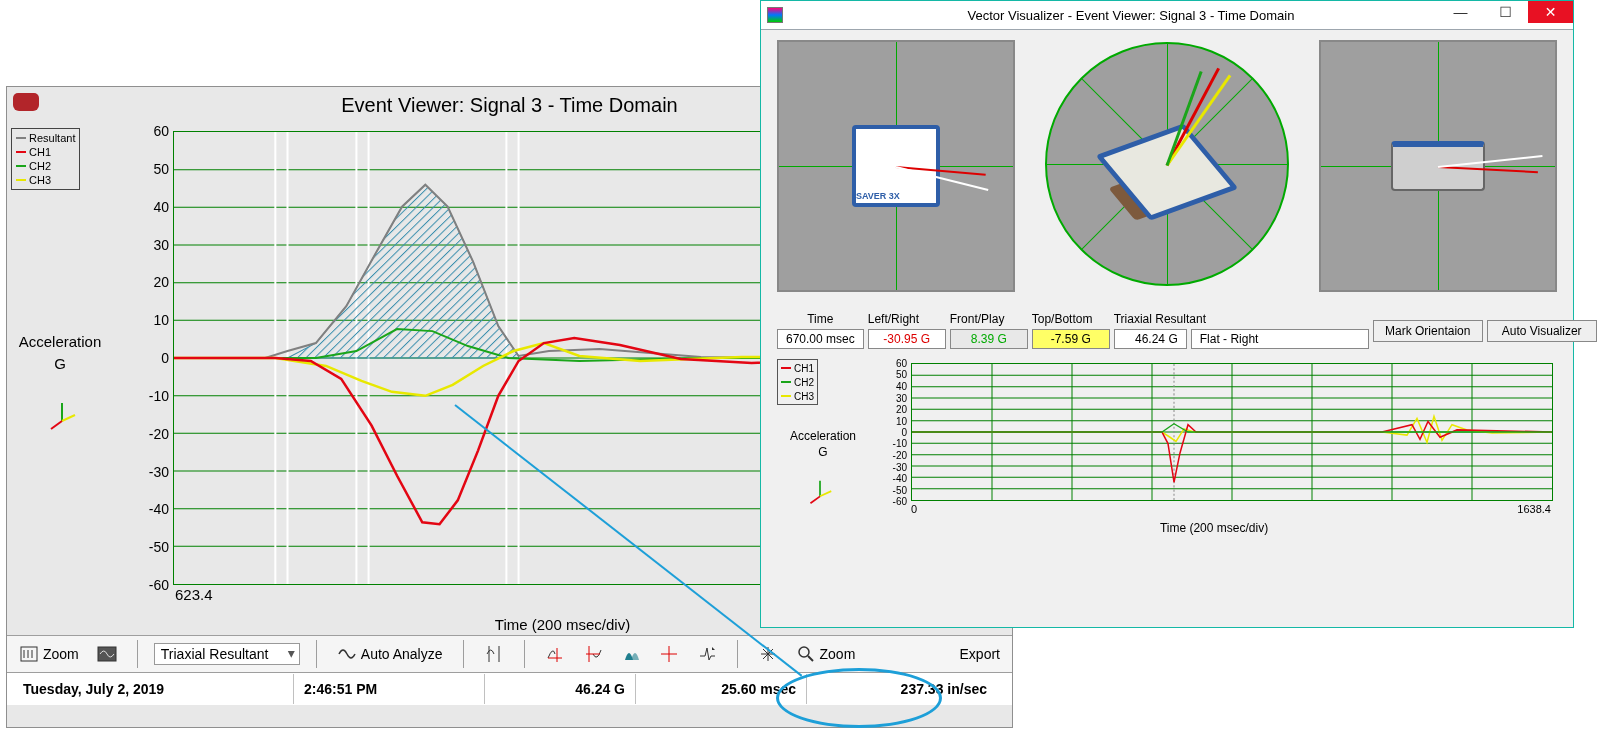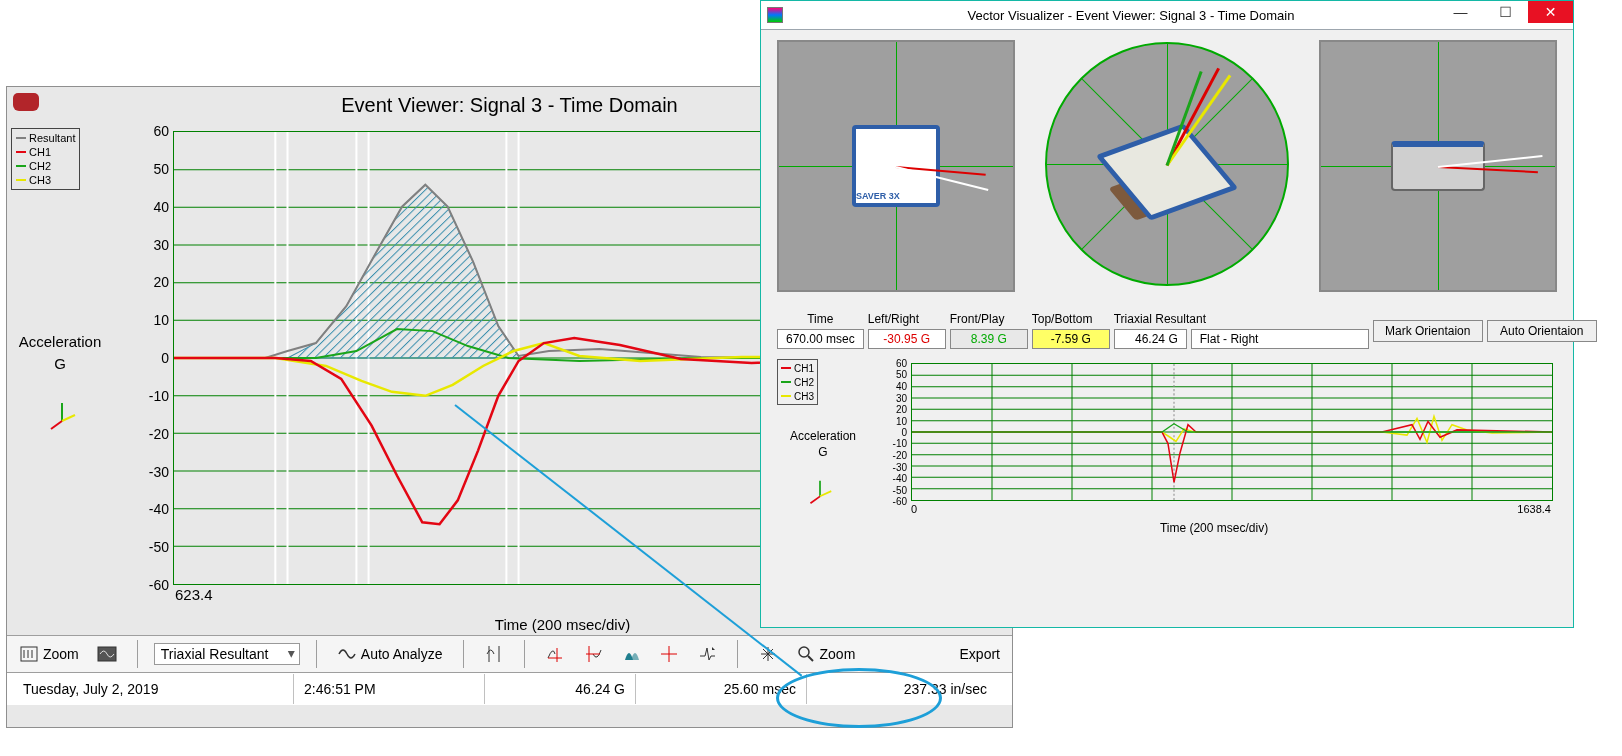--- a/index.html
+++ b/index.html
@@ -23,21 +23,21 @@
   .xstart{position:absolute;left:62px;bottom:32px;font-size:15px;}
   .xlabel{position:absolute;left:0;right:0;bottom:2px;text-align:center;font-size:15px;}
   svg{display:block;}
   .toolbar{height:36px;border-top:1px solid #9e9e9e;background:#f5f5f5;display:flex;align-items:center;padding:0 8px;gap:10px;}
   .tbtn{display:flex;align-items:center;gap:4px;cursor:default;padding:2px 4px;font-size:14px;}
   .sep{width:1px;height:28px;background:#9e9e9e;margin:0 6px;}
   .combo{border:1px solid #999;background:#fff;padding:1px 18px 1px 6px;position:relative;min-width:120px;height:18px;line-height:18px;font-size:14px;}
   .combo::after{content:"▾";position:absolute;right:4px;top:0;color:#555;}
   .icon16{width:20px;height:20px;}
   .statusbar{height:32px;border-top:1px solid #9e9e9e;background:#fff;display:flex;align-items:center;padding:0 6px;font-size:14px;position:relative;}
-  .st-cell{padding:0 10px;white-space:nowrap;}
+  .st-cell{padding:0 10px;white-space:nowrap;font-weight:bold;}
   .st-sep{width:1px;height:30px;background:#c0c0c0;}
   .circle-callout{position:absolute;border:3px solid #1d9fd8;border-radius:50%;pointer-events:none;}
   .callout-line{position:absolute;border-top:2px solid #1d9fd8;transform-origin:left center;pointer-events:none;}
   
   .vv{position:absolute;left:760px;top:0;width:812px;height:626px;border:1px solid #14b8a6;background:#F0F0F0;}
   .ttlbar{height:28px;background:#fff;border-bottom:1px solid #9da6ae;display:flex;align-items:center;position:relative;}
   .ttlbar-icon{width:14px;height:14px;margin:0 6px;background:linear-gradient(#f07,#07f,#0c0);border:1px solid #777;}
   .ttltxt{flex:1;text-align:center;font-size:13px;padding-right:100px;}
   .winbtns{position:absolute;right:0;top:0;display:flex;height:22px;}
   .winbtn{width:45px;height:22px;display:flex;align-items:center;justify-content:center;font-size:14px;color:#333;}
@@ -357,21 +357,21 @@
       </div>
       <div class="rocol">
         <div class="rolbl">Triaxial Resultant</div>
         <div style="display:flex;gap:4px">
           <div class="roval" style="min-width:55px">46.24 G</div>
           <div class="roval" style="text-align:left;min-width:160px">Flat - Right</div>
         </div>
       </div>
       <div class="robtns">
         <div class="robtn">Mark Orientaion</div>
-        <div class="robtn">Auto Orientaion</div>
+        <div class="robtn">Auto Visualizer</div>
       </div>
     </div>
 
     <div class="vv-mini">
       <div class="mini-left">
         <div class="mini-legend">
           <div class="legend-row">
               <span class="swatch" style="background:#E30613"></span>
               <span>CH1</span>
             </div>

